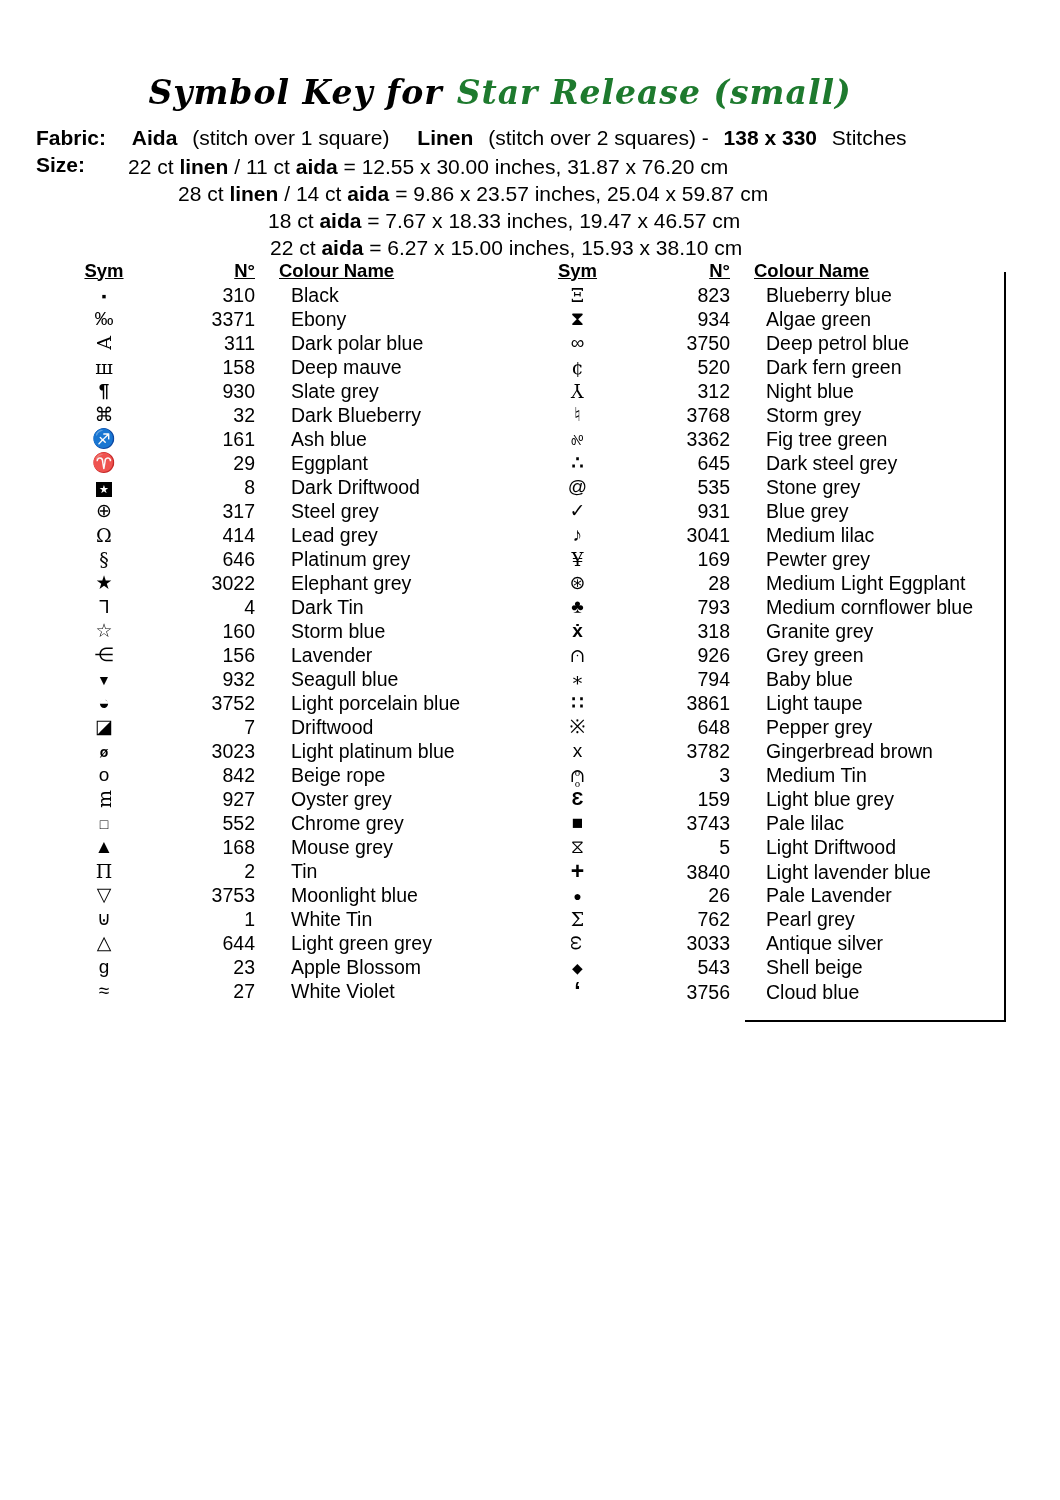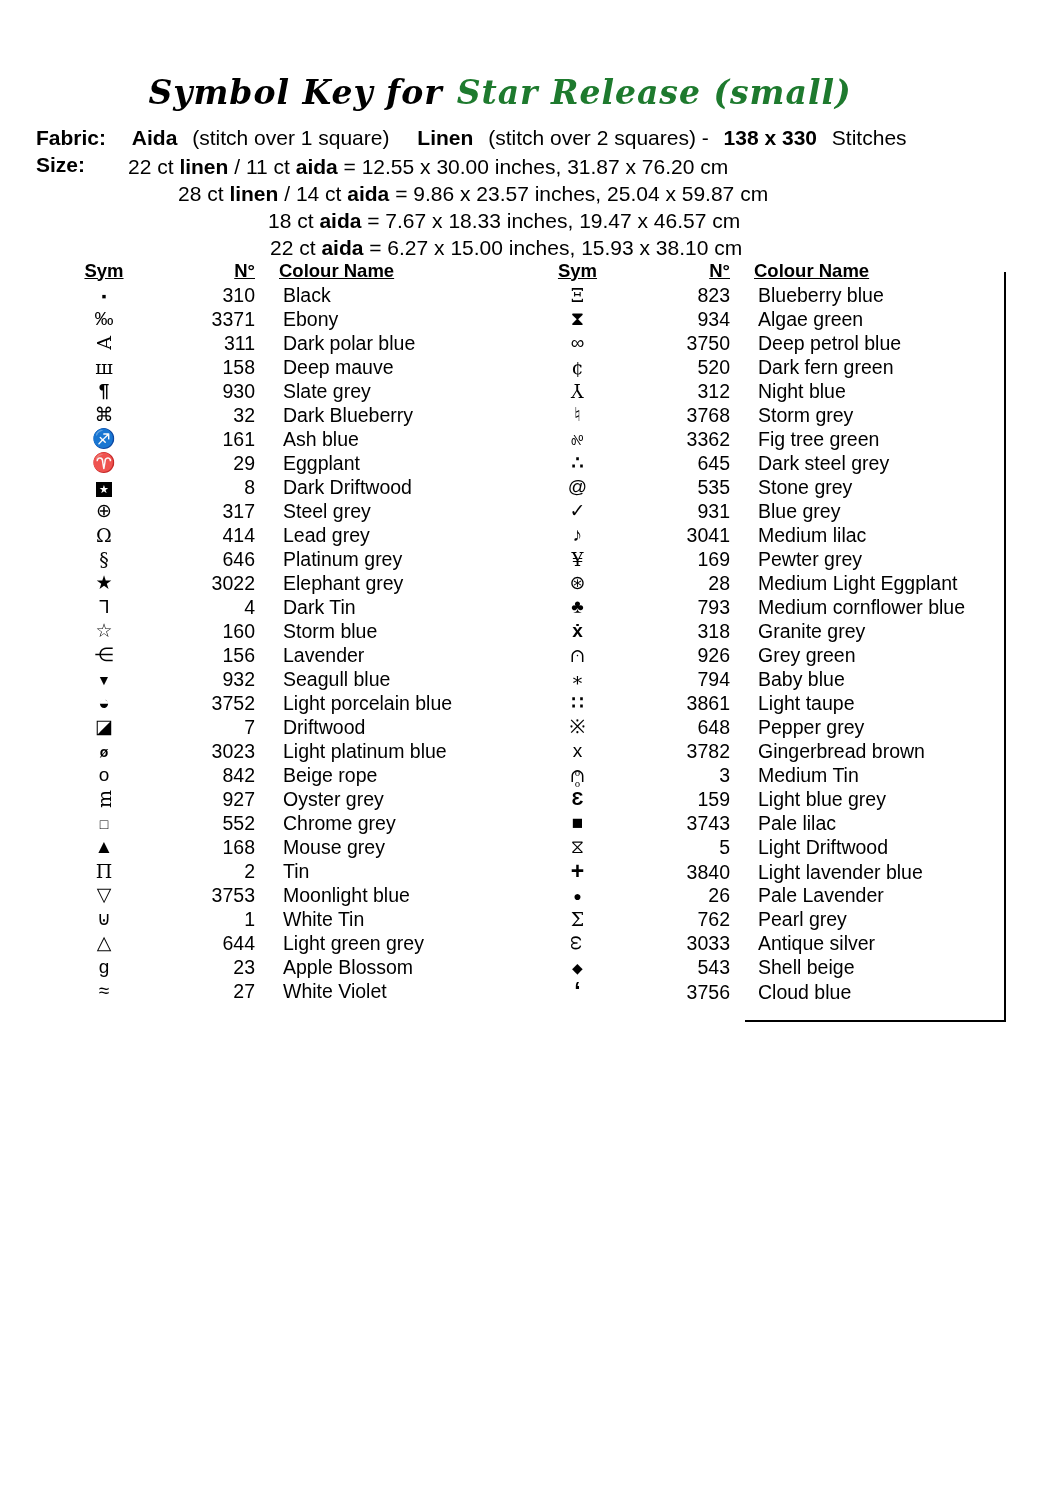--- a/index.html
+++ b/index.html
@@ -52,21 +52,21 @@
   #table-right .krow { grid-template-columns:55px 125px 278px; }
 
   .khead { height:25px; font-weight:bold; font-size:18.5px; }
   .khead span { text-decoration:underline; }
   .hdr-sym { text-align:center; }
   .hdr-num { text-align:right; }
   .hdr-name { padding-left:24px; }
 
   .csym { text-align:center; font-size:19px; line-height:24px; }
   .cnum { text-align:right; font-size:19.5px; }
-  .cname { padding-left:28px; font-size:19.5px; white-space:nowrap; }
+  .cname { padding-left:36px; font-size:19.5px; white-space:nowrap; }
 
   .sym-ch { display:inline-block; position:relative; }
   .serif   { font-family:"DejaVu Serif", serif; }
   .bold    { font-weight:bold; }
   .small   { font-size:14px; }
   .big     { font-size:23px; }
   .rot-ccw { transform:rotate(-90deg); }
   .rot-cw  { transform:rotate(90deg); }
   .rot-180 { transform:rotate(180deg); }
   .flip-x  { transform:scaleX(-1); }

